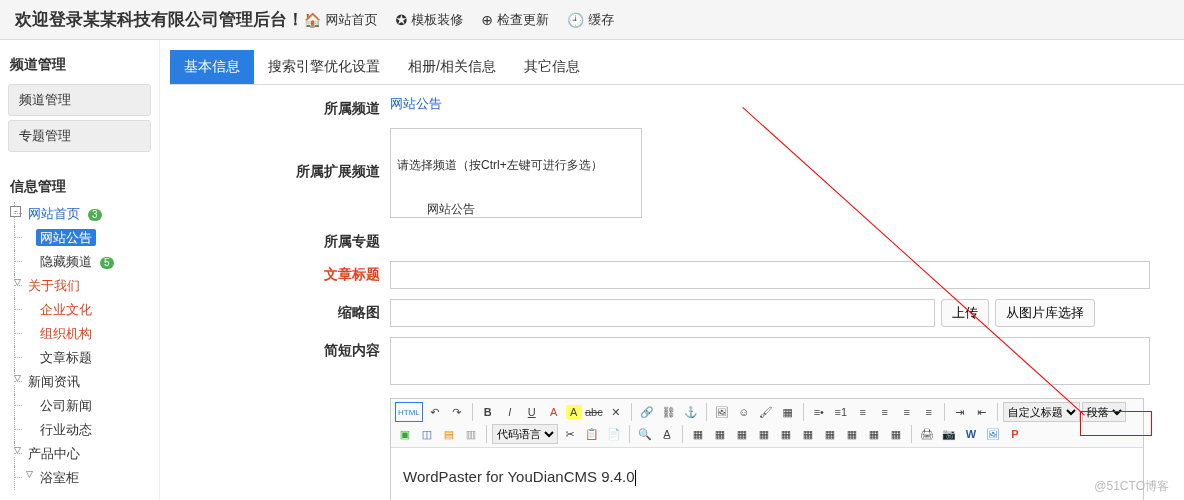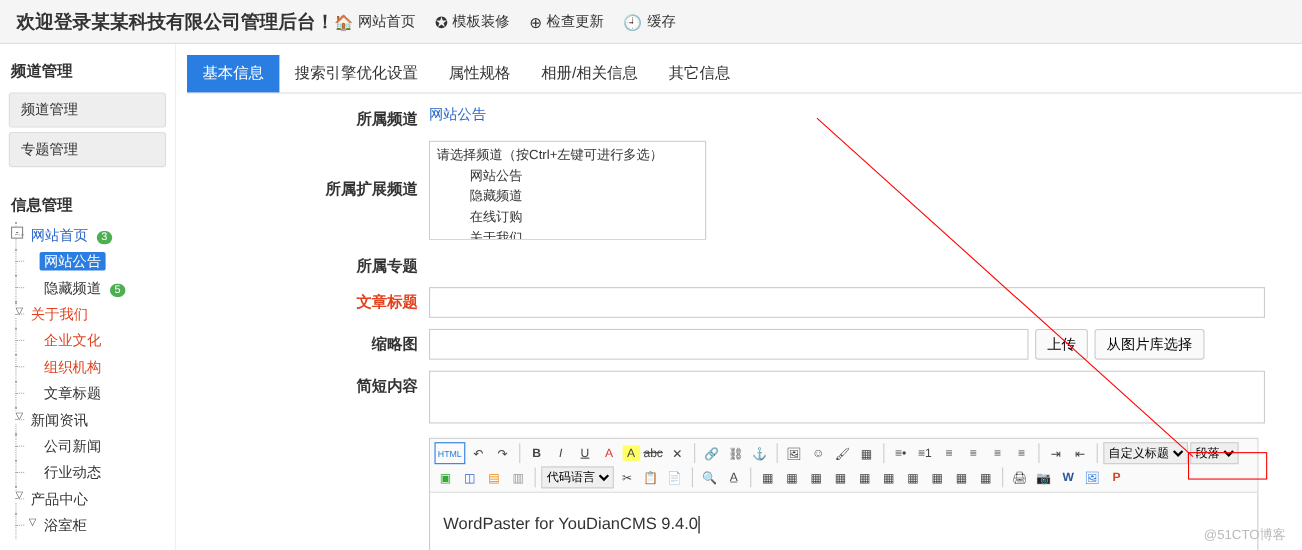--- a/index.html
+++ b/index.html
@@ -28,21 +28,21 @@
 .tabs { display: flex; border-bottom: 1px solid #ddd; }
 .tab { padding: 8px 14px; font-size: 14px; cursor: pointer; color: #333; }
 .tab.active { background: #2a7de1; color: #fff; }
 .form { padding: 10px 0 0 0; }
 .row { display: flex; align-items: flex-start; margin-bottom: 10px; }
 .lbl { width: 220px; text-align: right; padding-right: 10px; font-size: 14px; color: #333; padding-top: 5px; font-weight: bold; }
 .lbl.req { color: #e3421f; }
 .val { flex: 1; padding-right: 20px; }
 .val .linktext { color: #2a66c8; }
 .multisel { width: 252px; height: 90px; border: 1px solid #ccc; overflow-y: scroll; font-size: 12px; padding: 2px 4px; background: #fff; }
-.multisel .opt { padding: 1px 2px; cursor: pointer; }
+.multisel .opt { padding: 1px 2px; cursor: pointer; margin-top: 25px; }
 .multisel .opt.indent { padding-left: 32px; }
 .txtinput { width: 100%; max-width: 760px; border: 1px solid #ccc; padding: 4px 6px; font-size: 13px; height: 28px; }
 .textarea { width: 100%; max-width: 760px; border: 1px solid #ccc; height: 48px; resize: none; }
 .btn { border: 1px solid #ccc; background: #fafafa; padding: 4px 10px; border-radius: 3px; font-size: 13px; cursor: pointer; margin-left: 6px; }
 .thumb-row { display: flex; align-items: center; gap: 0; }
 .thumb-row .txtinput { max-width: 545px; }
 .editor { border: 1px solid #ccc; margin-right: 20px; }
 .toolbar { border-bottom: 1px solid #ddd; background: #fafafa; padding: 3px 4px; display: flex; flex-wrap: wrap; align-items: center; gap: 2px; }
 .tbtn { width: 20px; height: 20px; display: inline-flex; align-items: center; justify-content: center; font-size: 11px; cursor: pointer; border: 1px solid transparent; color: #444; }
 .tbtn.html { font-size: 8px; color: #2a7de1; border: 1px solid #2a7de1; padding: 0 2px; width: auto; }
@@ -103,21 +103,20 @@
         <li class="node" style="padding-left:26px"><span class="toggle" style="border:none;left:14px">▽</span><span class="label">浴室柜</span></li>
 
       </ul>
     </div>
   </div>
 
   <div class="main">
     <div class="tabs">
       <div class="tab active">基本信息</div>
       <div class="tab">搜索引擎优化设置</div>
-      <div class="tab">属性规格</div>
       <div class="tab">相册/相关信息</div>
       <div class="tab">其它信息</div>
     </div>
 
     <div class="form">
       <div class="row">
         <div class="lbl">所属频道</div>
         <div class="val"><span class="linktext">网站公告</span></div>
       </div>
       <div class="row">

